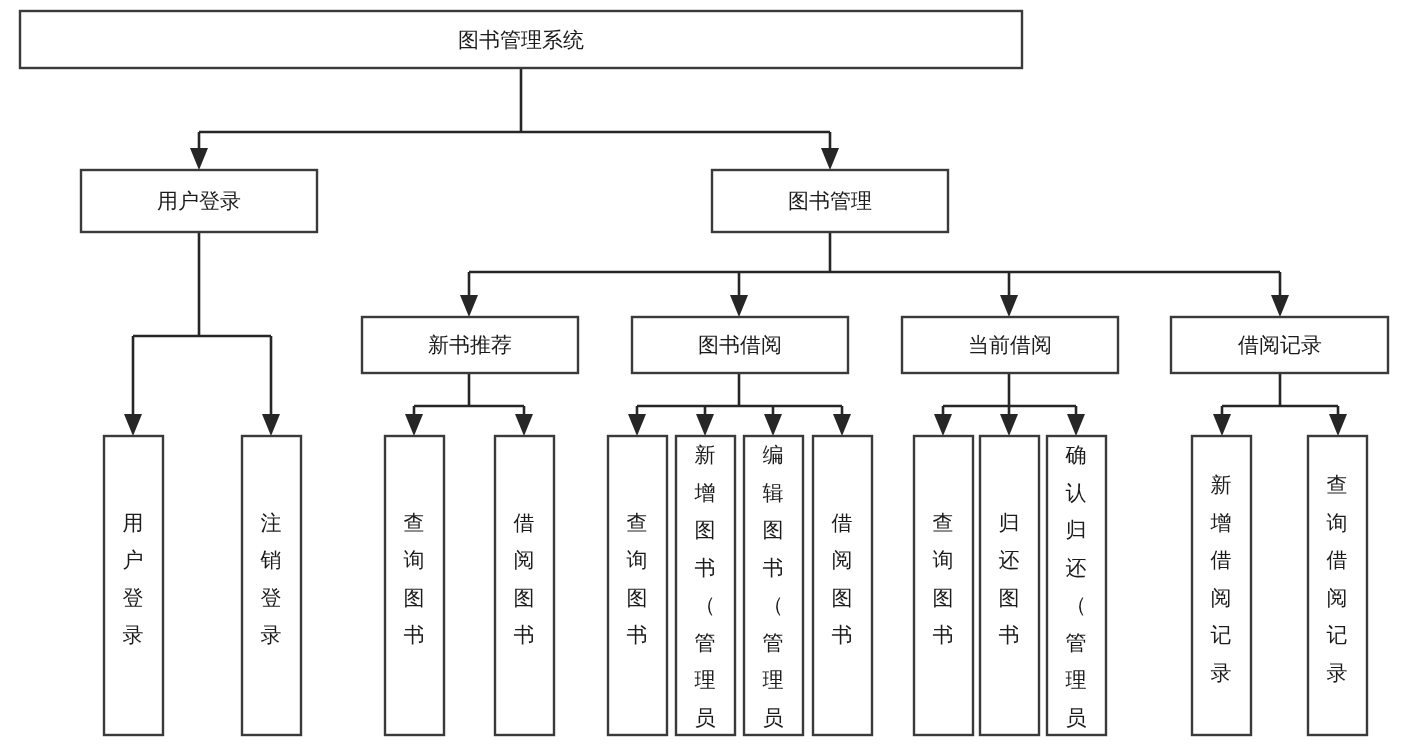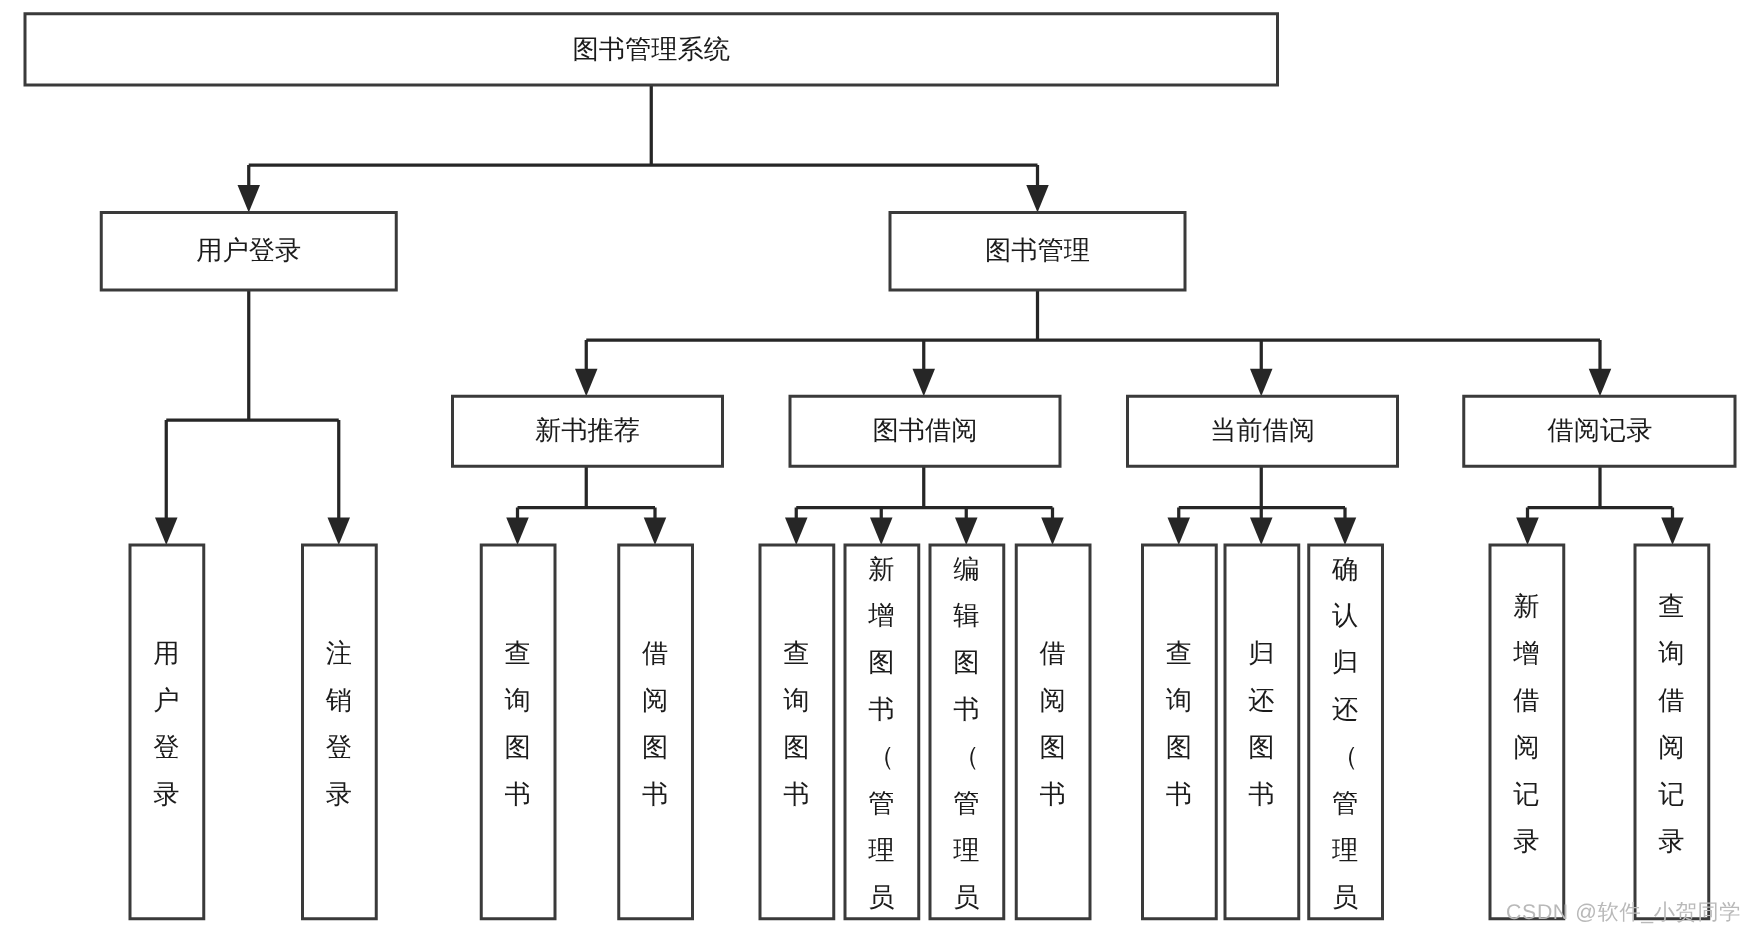--- a/index.html
+++ b/index.html
@@ -228,14 +228,13 @@
       <rect class="node-box" x="1192" y="436" width="59" height="299"></rect>
       <text class="node-label-v vtext" x="1221"><tspan x="1221" y="492.25">新</tspan><tspan x="1221" y="529.75">增</tspan><tspan x="1221" y="567.25">借</tspan><tspan x="1221" y="604.75">阅</tspan><tspan x="1221" y="642.25">记</tspan><tspan x="1221" y="679.75">录</tspan></text>
     </g>
 
     <g>
       <rect class="node-box" x="1308" y="436" width="59" height="299"></rect>
       <text class="node-label-v vtext" x="1337"><tspan x="1337" y="492.25">查</tspan><tspan x="1337" y="529.75">询</tspan><tspan x="1337" y="567.25">借</tspan><tspan x="1337" y="604.75">阅</tspan><tspan x="1337" y="642.25">记</tspan><tspan x="1337" y="679.75">录</tspan></text>
     </g>
   </svg>
 
-  <div class="watermark">CSDN @软件_小贺同学</div>
 </div>
 
 </body></html>

